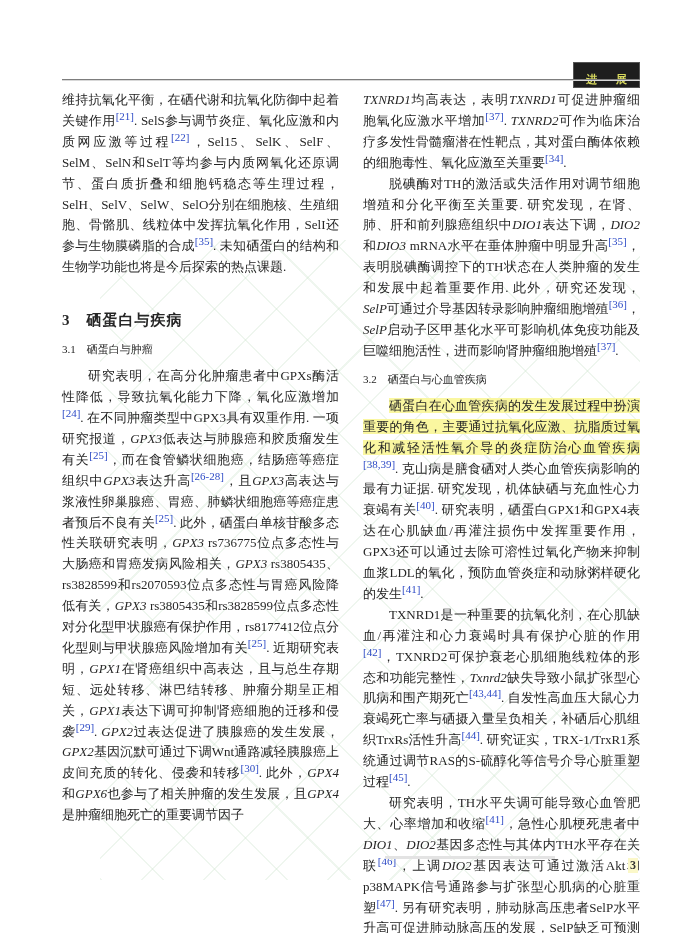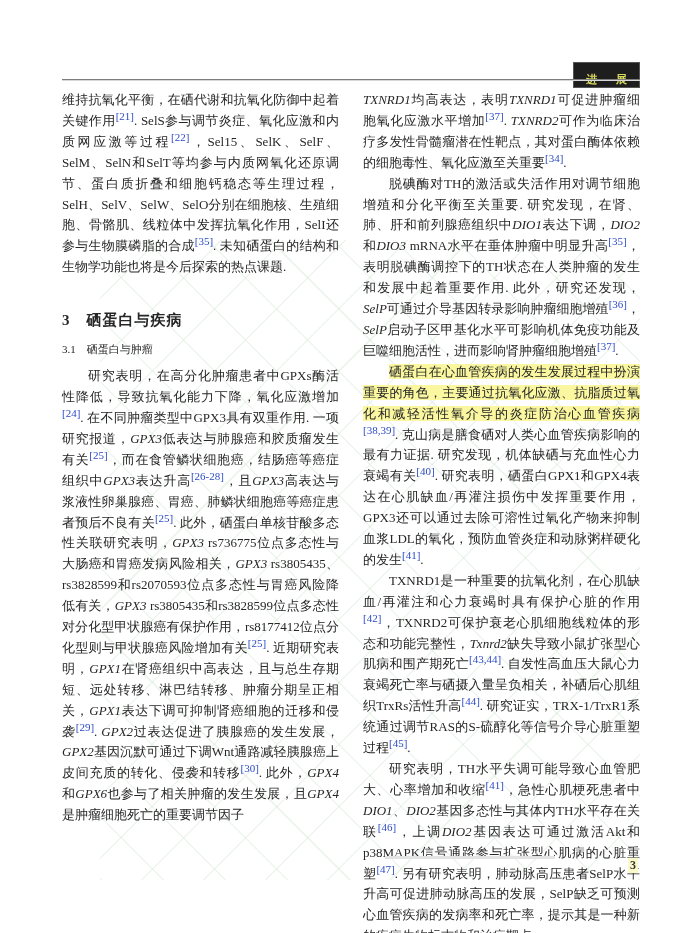--- a/index.html
+++ b/index.html
@@ -89,20 +89,21 @@
   <div class="columns">
     <div class="col" id="col-left">
         <div class="para"><span>维持抗氧化平衡，在硒代谢和抗氧化防御中起着关键作用</span><span class="cite">[21]</span><span>. SelS参与调节炎症、氧化应激和内质网应激等过程</span><span class="cite">[22]</span><span>，Sel15、SelK、SelF、SelM、SelN和SelT等均参与内质网氧化还原调节、蛋白质折叠和细胞钙稳态等生理过程，SelH、SelV、SelW、SelO分别在细胞核、生殖细胞、骨骼肌、线粒体中发挥抗氧化作用，SelI还参与生物膜磷脂的合成</span><span class="cite">[35]</span><span>. 未知硒蛋白的结构和生物学功能也将是今后探索的热点课题.</span></div>
         <div class="h1">3　硒蛋白与疾病</div>
         <div class="h2">3.1　硒蛋白与肿瘤</div>
         <div class="para indent"><span>研究表明，在高分化肿瘤患者中GPXs酶活性降低，导致抗氧化能力下降，氧化应激增加</span><span class="cite">[24]</span><span>. 在不同肿瘤类型中GPX3具有双重作用. 一项研究报道，</span><span class="it">GPX3</span><span>低表达与肺腺癌和胶质瘤发生有关</span><span class="cite">[25]</span><span>，而在食管鳞状细胞癌，结肠癌等癌症组织中</span><span class="it">GPX3</span><span>表达升高</span><span class="cite">[26-28]</span><span>，且</span><span class="it">GPX3</span><span>高表达与浆液性卵巢腺癌、胃癌、肺鳞状细胞癌等癌症患者预后不良有关</span><span class="cite">[25]</span><span>. 此外，硒蛋白单核苷酸多态性关联研究表明，</span><span class="it">GPX3</span><span> rs736775位点多态性与大肠癌和胃癌发病风险相关，</span><span class="it">GPX3</span><span> rs3805435、rs3828599和rs2070593位点多态性与胃癌风险降低有关，</span><span class="it">GPX3</span><span> rs3805435和rs3828599位点多态性对分化型甲状腺癌有保护作用，rs8177412位点分化型则与甲状腺癌风险增加有关</span><span class="cite">[25]</span><span>. 近期研究表明，</span><span class="it">GPX1</span><span>在肾癌组织中高表达，且与总生存期短、远处转移、淋巴结转移、肿瘤分期呈正相关，</span><span class="it">GPX1</span><span>表达下调可抑制肾癌细胞的迁移和侵袭</span><span class="cite">[29]</span><span>. </span><span class="it">GPX2</span><span>过表达促进了胰腺癌的发生发展，</span><span class="it">GPX2</span><span>基因沉默可通过下调Wnt通路减轻胰腺癌上皮间充质的转化、侵袭和转移</span><span class="cite">[30]</span><span>. 此外，</span><span class="it">GPX4</span><span>和</span><span class="it">GPX6</span><span>也参与了相关肿瘤的发生发展，且</span><span class="it">GPX4</span><span>是肿瘤细胞死亡的重要调节因子</span></div>
       </div>
     <div class="col" id="col-right">
         <div class="para"><span class="it">TXNRD1</span><span>均高表达，表明</span><span class="it">TXNRD1</span><span>可促进肿瘤细胞氧化应激水平增加</span><span class="cite">[37]</span><span>. </span><span class="it">TXNRD2</span><span>可作为临床治疗多发性骨髓瘤潜在性靶点，其对蛋白酶体依赖的细胞毒性、氧化应激至关重要</span><span class="cite">[34]</span><span>.</span></div>
         <div class="para indent"><span>脱碘酶对TH的激活或失活作用对调节细胞增殖和分化平衡至关重要. 研究发现，在肾、肺、肝和前列腺癌组织中</span><span class="it">DIO1</span><span>表达下调，</span><span class="it">DIO2</span><span>和</span><span class="it">DIO3</span><span> mRNA水平在垂体肿瘤中明显升高</span><span class="cite">[35]</span><span>，表明脱碘酶调控下的TH状态在人类肿瘤的发生和发展中起着重要作用. 此外，研究还发现，</span><span class="it">SelP</span><span>可通过介导基因转录影响肿瘤细胞增殖</span><span class="cite">[36]</span><span>，</span><span class="it">SelP</span><span>启动子区甲基化水平可影响机体免疫功能及巨噬细胞活性，进而影响肾肿瘤细胞增殖</span><span class="cite">[37]</span><span>.</span></div>
+        <div class="h2">3.2　硒蛋白与心血管疾病</div>
         <div class="para indent"><span class="hl">硒蛋白在心血管疾病的发生发展过程中扮演重要的角色，主要通过抗氧化应激、抗脂质过氧化和减轻活性氧介导的炎症防治心血管疾病</span><span class="cite">[38,39]</span><span>. 克山病是膳食硒对人类心血管疾病影响的最有力证据. 研究发现，机体缺硒与充血性心力衰竭有关</span><span class="cite">[40]</span><span>. 研究表明，硒蛋白GPX1和GPX4表达在心肌缺血/再灌注损伤中发挥重要作用，GPX3还可以通过去除可溶性过氧化产物来抑制血浆LDL的氧化，预防血管炎症和动脉粥样硬化的发生</span><span class="cite">[41]</span><span>.</span></div>
         <div class="para indent"><span>TXNRD1是一种重要的抗氧化剂，在心肌缺血/再灌注和心力衰竭时具有保护心脏的作用</span><span class="cite">[42]</span><span>，TXNRD2可保护衰老心肌细胞线粒体的形态和功能完整性，</span><span class="it">Txnrd2</span><span>缺失导致小鼠扩张型心肌病和围产期死亡</span><span class="cite">[43,44]</span><span>. 自发性高血压大鼠心力衰竭死亡率与硒摄入量呈负相关，补硒后心肌组织TrxRs活性升高</span><span class="cite">[44]</span><span>. 研究证实，TRX-1/TrxR1系统通过调节RAS的S-硫醇化等信号介导心脏重塑过程</span><span class="cite">[45]</span><span>.</span></div>
         <div class="para indent"><span>研究表明，TH水平失调可能导致心血管肥大、心率增加和收缩</span><span class="cite">[41]</span><span>，急性心肌梗死患者中</span><span class="it">DIO1</span><span>、</span><span class="it">DIO2</span><span>基因多态性与其体内TH水平存在关联</span><span class="cite">[46]</span><span>，上调</span><span class="it">DIO2</span><span>基因表达可通过激活Akt和p38MAPK信号通路参与扩张型心肌病的心脏重塑</span><span class="cite">[47]</span><span>. 另有研究表明，肺动脉高压患者SelP水平升高可促进肺动脉高压的发展，SelP缺乏可预测心血管疾病的发病率和死亡率，提示其是一种新的疾病生物标志物和治疗靶点</span></div>
       </div>
   </div>
   <div class="footer-smudge"></div>
   <div class="page-number">3</div>
 </div>
 
 </body></html>

